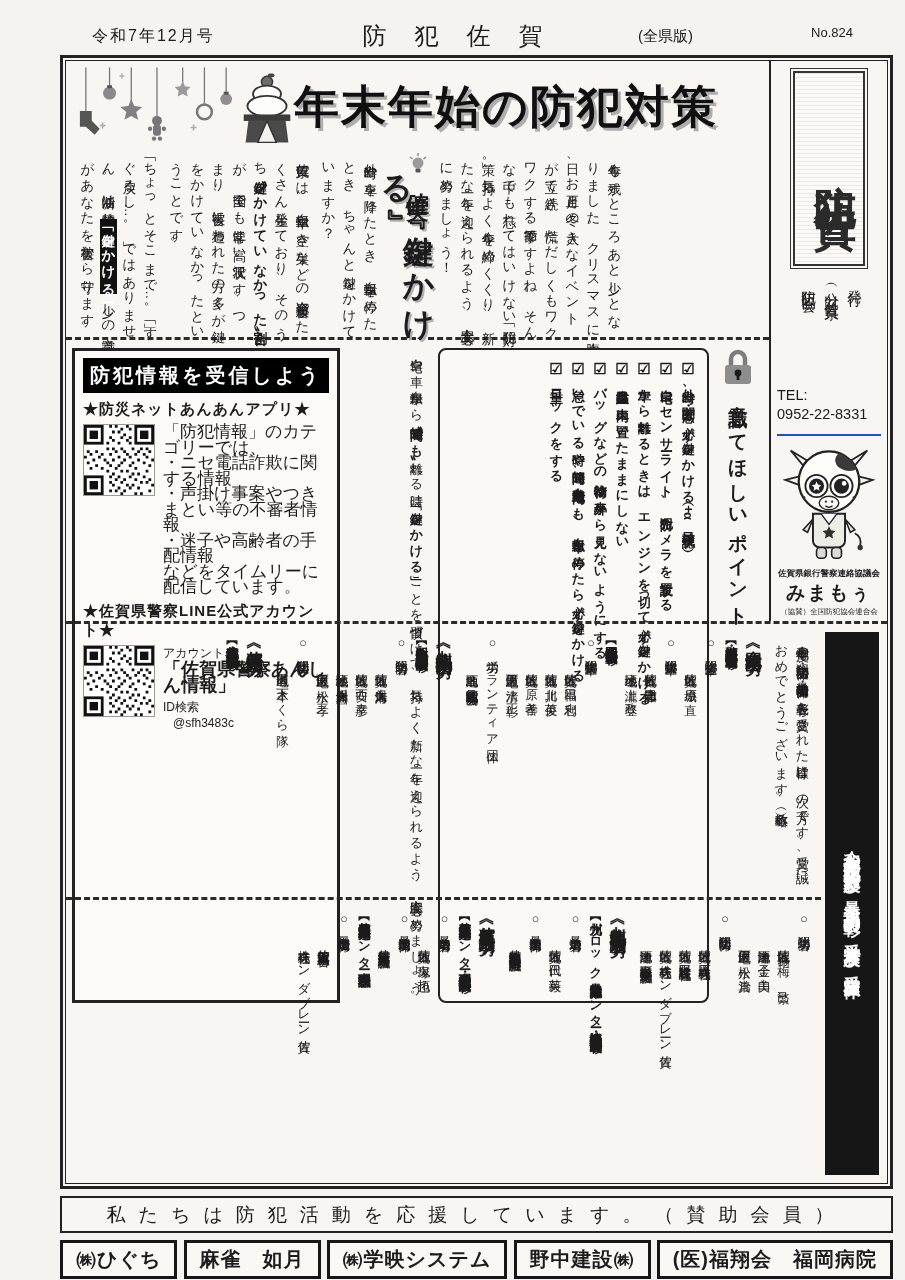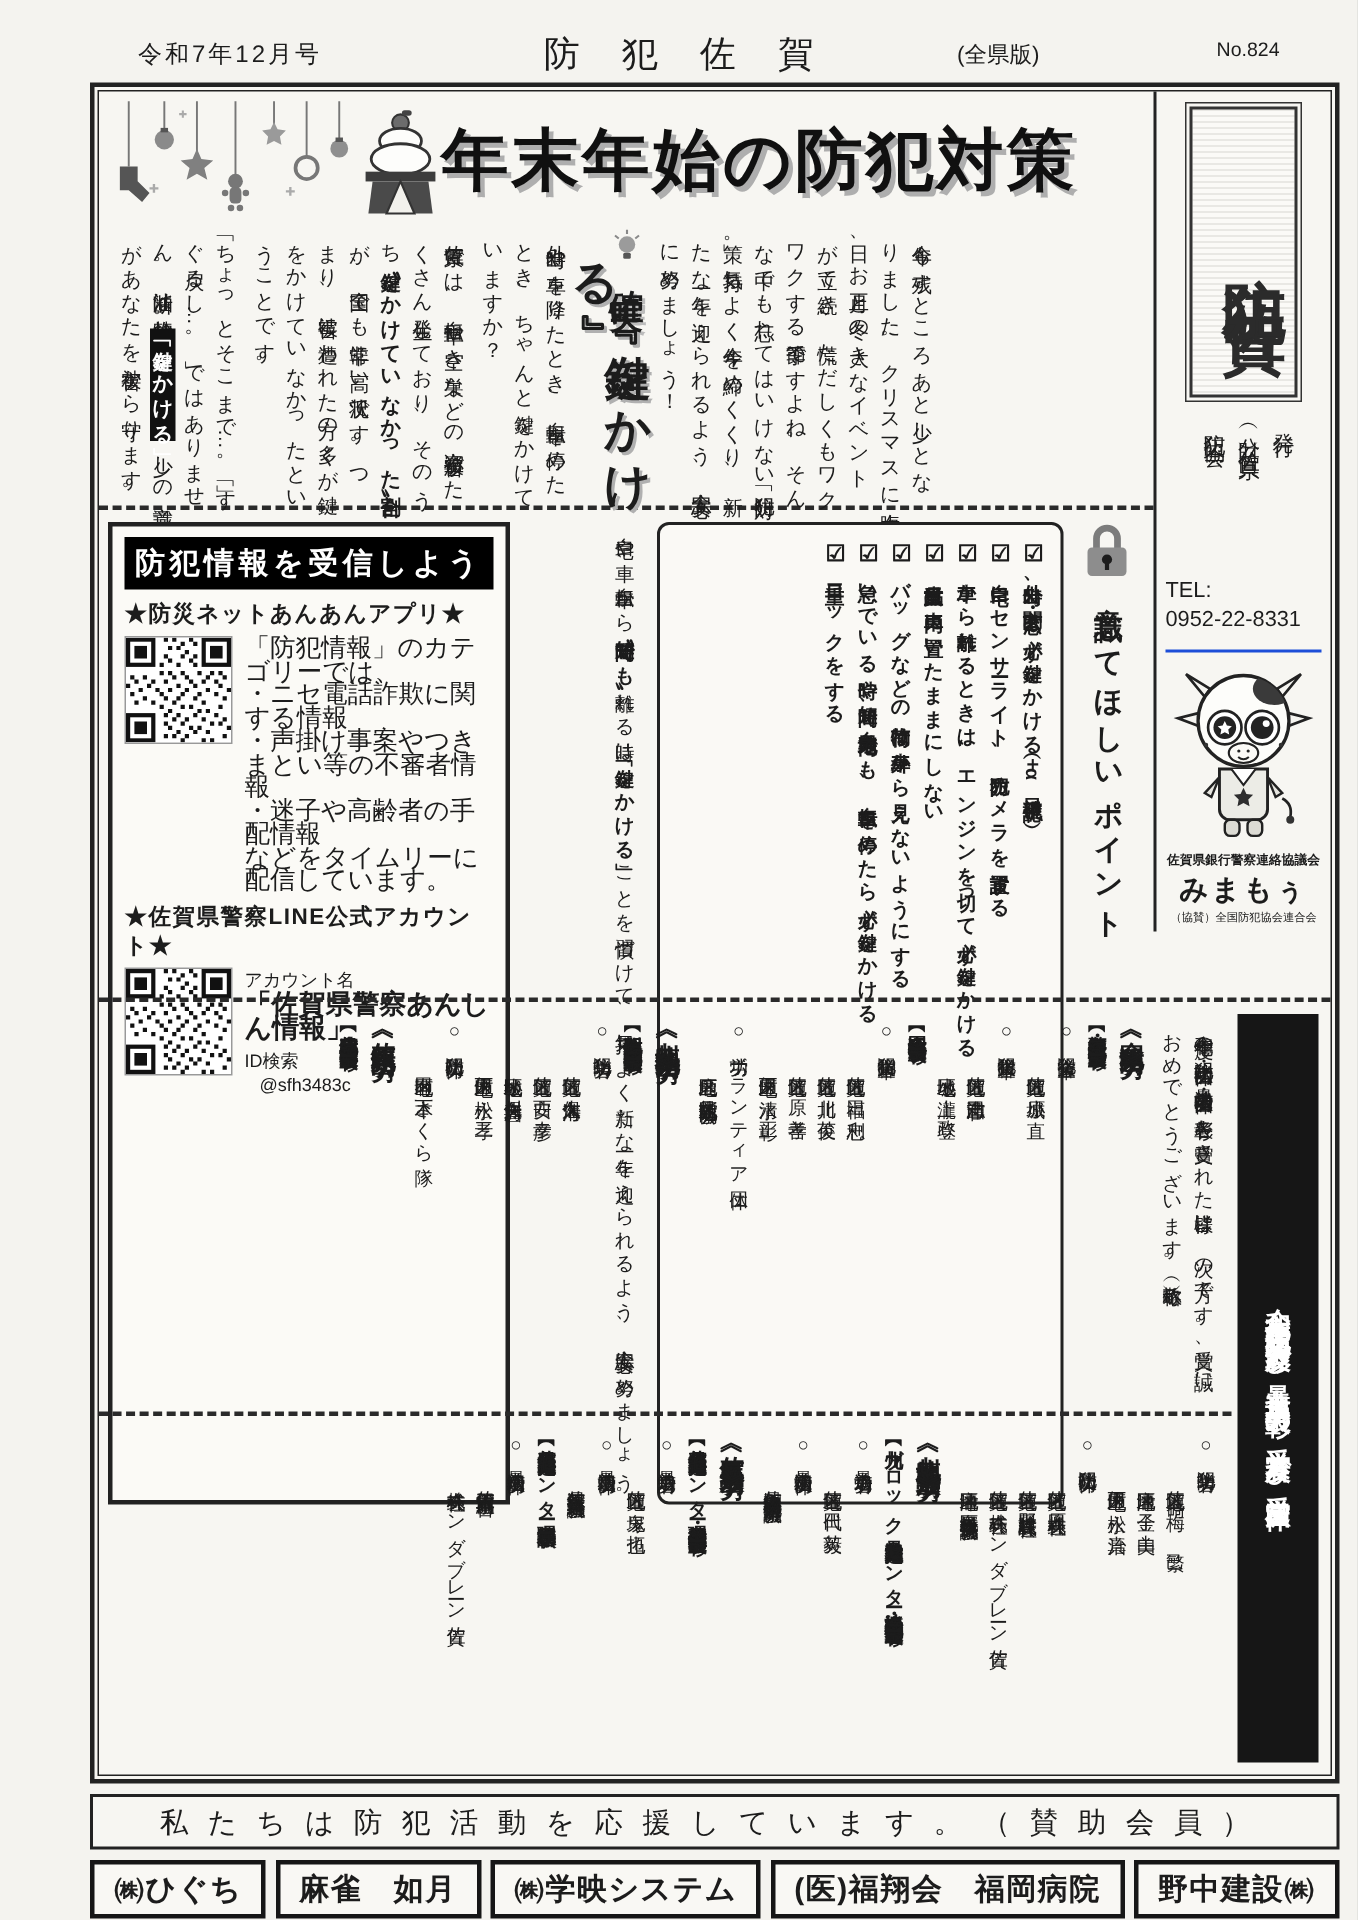--- a/index.html
+++ b/index.html
@@ -11,21 +11,21 @@
   }
   
   .hdr { position:absolute; top:0; left:0; width:100%; height:55px; }
   .hdr .issue { position:absolute; left:92px; top:26px; font-size:16px; letter-spacing:2px; }
   .hdr .title { position:absolute; left:0; top:20px; width:100%; text-align:center;
     font-size:24px; letter-spacing:28px; text-indent:28px; font-family:"Liberation Serif", serif; }
   .hdr .edition { position:absolute; right:212px; top:27px; font-size:15px; }
   .hdr .number { position:absolute; right:52px; top:25px; font-size:13px;text-align:right; }
   
   .outer { position:absolute; left:60px; top:55px; width:833px; height:1134px; border:3px solid #222; background:#f7f6f2; }
-  .inner { margin:2px; border:1px solid #222; height:calc(100% - 4px); display:flex; flex-direction:column;gap:44px; }
+  .inner { margin:2px; border:1px solid #222; height:calc(100% - 4px); display:flex; flex-direction:column; }
   .toprow { display:flex; height:560px; }
   .maincol { flex:1; display:flex; flex-direction:column; min-width:0; }
   
   .article { height:283px; border-bottom:3px dashed #2a2a2a; padding:4px 6px 2px 6px; }
   .art-head { display:flex; align-items:center; height:84px; }
   .main-title { font-size:45px; font-weight:bold; letter-spacing:2px; color:#101010;
     text-shadow:3px 3px 0 #aeaeae; white-space:nowrap; }
   .art-body { height:186px; writing-mode:vertical-rl; text-orientation:mixed;
     font-size:13.5px; line-height:21px; padding:4px 2px 0 0; letter-spacing:1px; }
   .art-body p { margin-block-end:5px; }
@@ -354,17 +354,17 @@
       </div>
     </div>
   </div>
 
   <div class="support">私たちは防犯活動を応援しています。（賛助会員）</div>
   <div class="sponsors">
 
   <div class="sponsor">㈱ひぐち</div>
       <div class="sponsor">麻雀　如月</div>
       <div class="sponsor">㈱学映システム</div>
+      <div class="sponsor">野中建設㈱</div>
       <div class="sponsor">(医)福翔会　福岡病院</div>
-      <div class="sponsor">野中建設㈱</div>
     </div>
 
 </div>
 
 </body></html>

